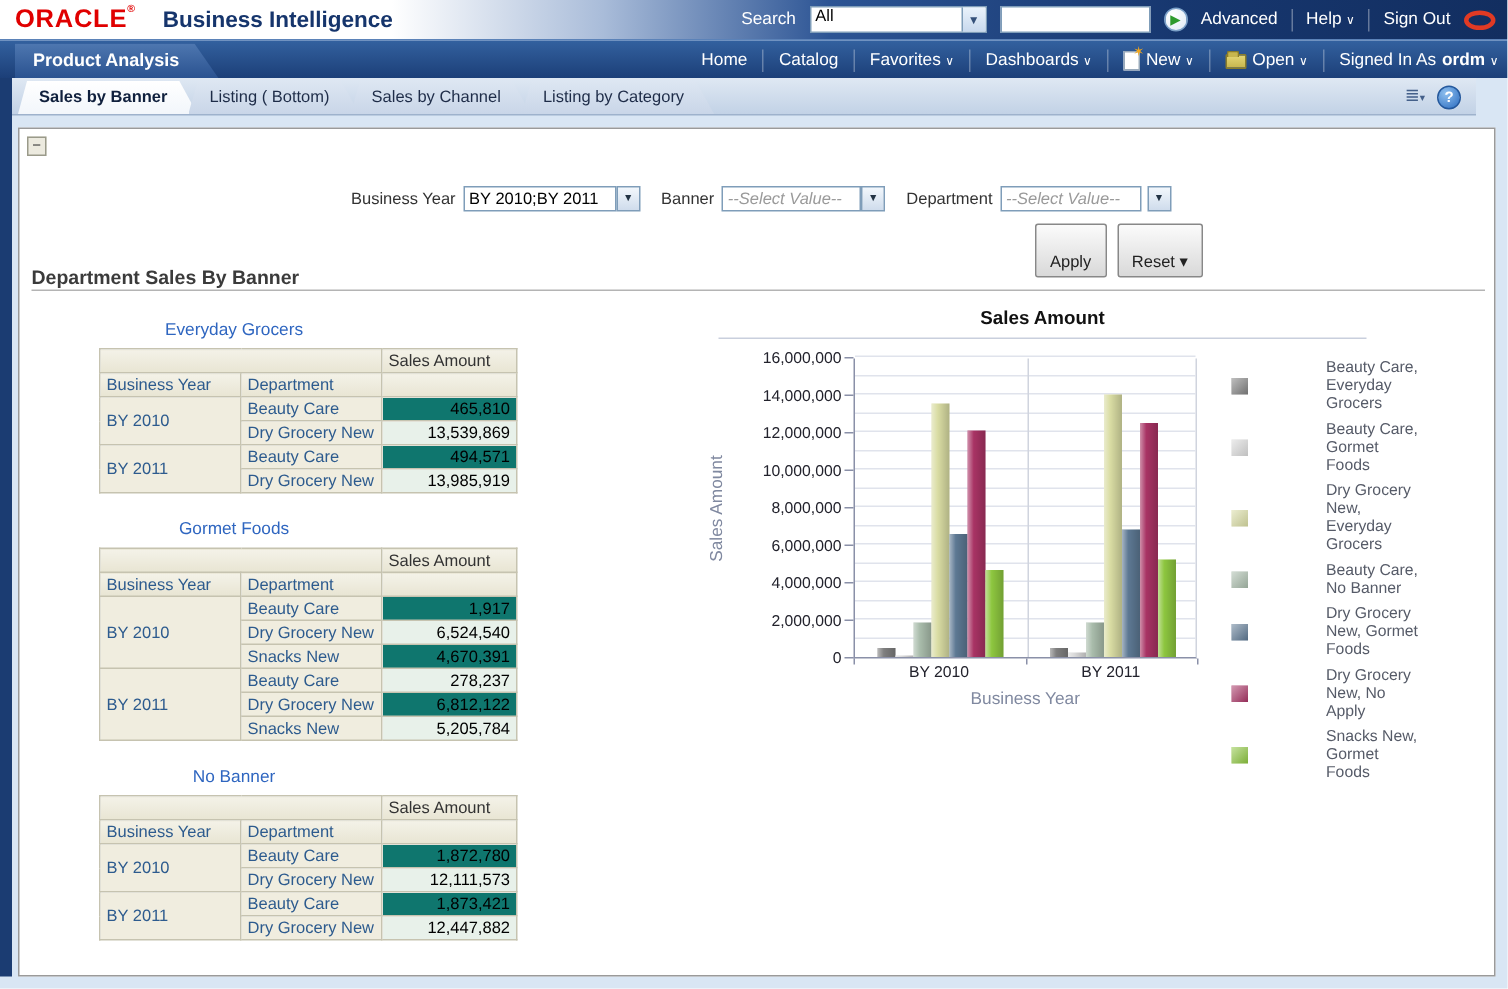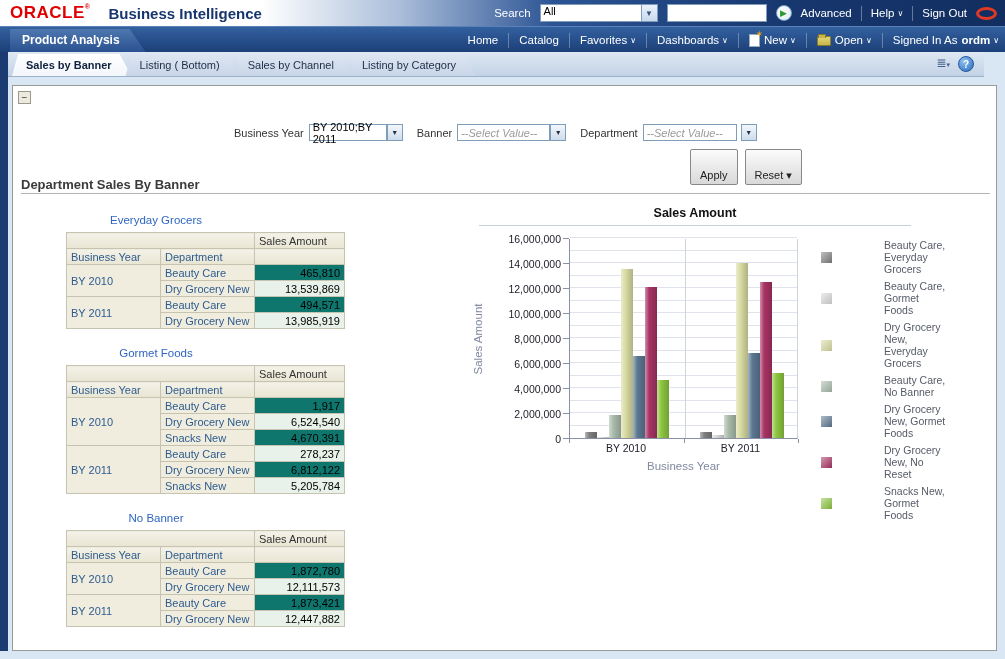--- a/index.html
+++ b/index.html
@@ -186,21 +186,21 @@
     </div>
   </div>
 
   <div class="left-strip"></div>
 
   <div class="content">
     <div class="collapse-btn">−</div>
 
     <div class="filter-row">
       <span class="f-label">Business Year</span>
-      <div class="prompt-input" style="width:78px;">BY 2010;BY 2011</div>
+      <div class="prompt-input" style="width:102px;">BY 2010;BY 2011</div>
       <div class="dd-btn">▼</div>
       <span class="f-label">Banner</span>
       <div class="prompt-input placeholder" style="width:93px;">--Select Value--</div>
       <div class="dd-btn">▼</div>
       <span class="f-label">Department</span>
       <div class="prompt-input placeholder" style="width:94px;">--Select Value--</div>
       <div class="dd-btn gap">▼</div>
     </div>
     <div class="apply-row">
       <button class="btn">Apply</button>
@@ -422,21 +422,21 @@
           <div class="legend-item">
             <div class="swatch" style="--c: #a9bcab;"></div>
             <div class="legend-label">Beauty Care, No Banner</div>
           </div>
           <div class="legend-item">
             <div class="swatch" style="--c: #5d7893;"></div>
             <div class="legend-label">Dry Grocery New, Gormet Foods</div>
           </div>
           <div class="legend-item">
             <div class="swatch" style="--c: #a83364;"></div>
-            <div class="legend-label">Dry Grocery New, No Reset</div>
+            <div class="legend-label">Dry Grocery New, No Apply</div>
           </div>
           <div class="legend-item">
             <div class="swatch" style="--c: #8dc63f;"></div>
             <div class="legend-label">Snacks New, Gormet Foods</div>
           </div>
         </div>
     </div>
   </div>
 
 </div>

